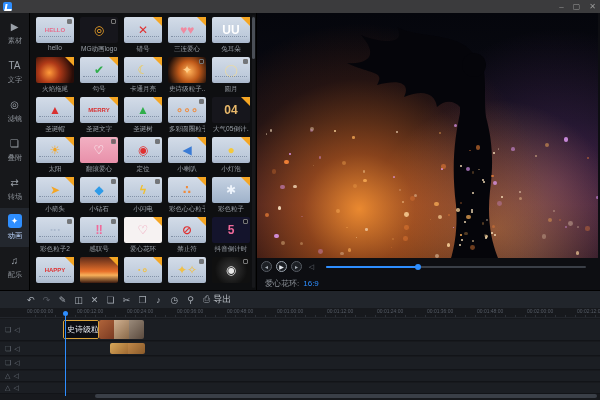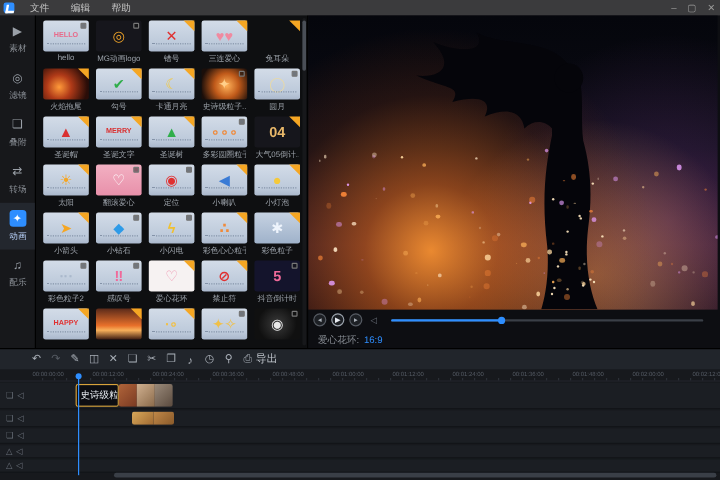--- a/index.html
+++ b/index.html
@@ -92,40 +92,39 @@
   .phandle{position:absolute;width:5px;height:5px;border-radius:50%;background:#2e8eff;z-index:6;}
   .hscroll{position:absolute;left:95px;top:86px;width:502px;height:4px;background:#3a3f47;border-radius:2px;}
 </style>
 </head>
 <body>
 
 <div id="app">
 
   <div class="titlebar">
     <div class="logo"></div>
-    <div id="menus" style="display: flex;">
-        <span class="menuitem">文件</span>
-        <span class="menuitem">编辑</span>
-        <span class="menuitem">帮助</span>
-      </div>
     <div class="winctl" id="winctl">
         <span>–</span>
         <span>▢</span>
         <span>✕</span>
       </div>
   </div>
 
   <div class="main">
 
     <div class="sidebar" id="sidebar">
         <div class="side-item">
           <span class="side-ico">▶</span>
           <span class="side-label">素材</span>
         </div>
         <div class="side-item">
+          <span class="side-ico">TA</span>
+          <span class="side-label">文字</span>
+        </div>
+        <div class="side-item">
           <span class="side-ico">◎</span>
           <span class="side-label">滤镜</span>
         </div>
         <div class="side-item">
           <span class="side-ico">❏</span>
           <span class="side-label">叠附</span>
         </div>
         <div class="side-item">
           <span class="side-ico">⇄</span>
           <span class="side-label">转场</span>
@@ -164,20 +163,23 @@
             <div class="cell-label">错号</div>
           </div>
           <div class="cell">
             <div class="thumb light">
               <span class="glyph" style="color: rgb(240, 138, 160);">♥♥</span>
             </div>
             <div class="badge-vip"></div>
             <div class="cell-label">三连爱心</div>
           </div>
           <div class="cell">
+            <div class="thumb light">
+              <span class="glyph" style="color: rgb(255, 255, 255);">UU</span>
+            </div>
             <div class="badge-vip"></div>
             <div class="cell-label">兔耳朵</div>
           </div>
           <div class="cell">
             <div class="thumb fire"></div>
             <div class="badge-vip"></div>
             <div class="cell-label">火焰拖尾</div>
           </div>
           <div class="cell">
             <div class="thumb light">

